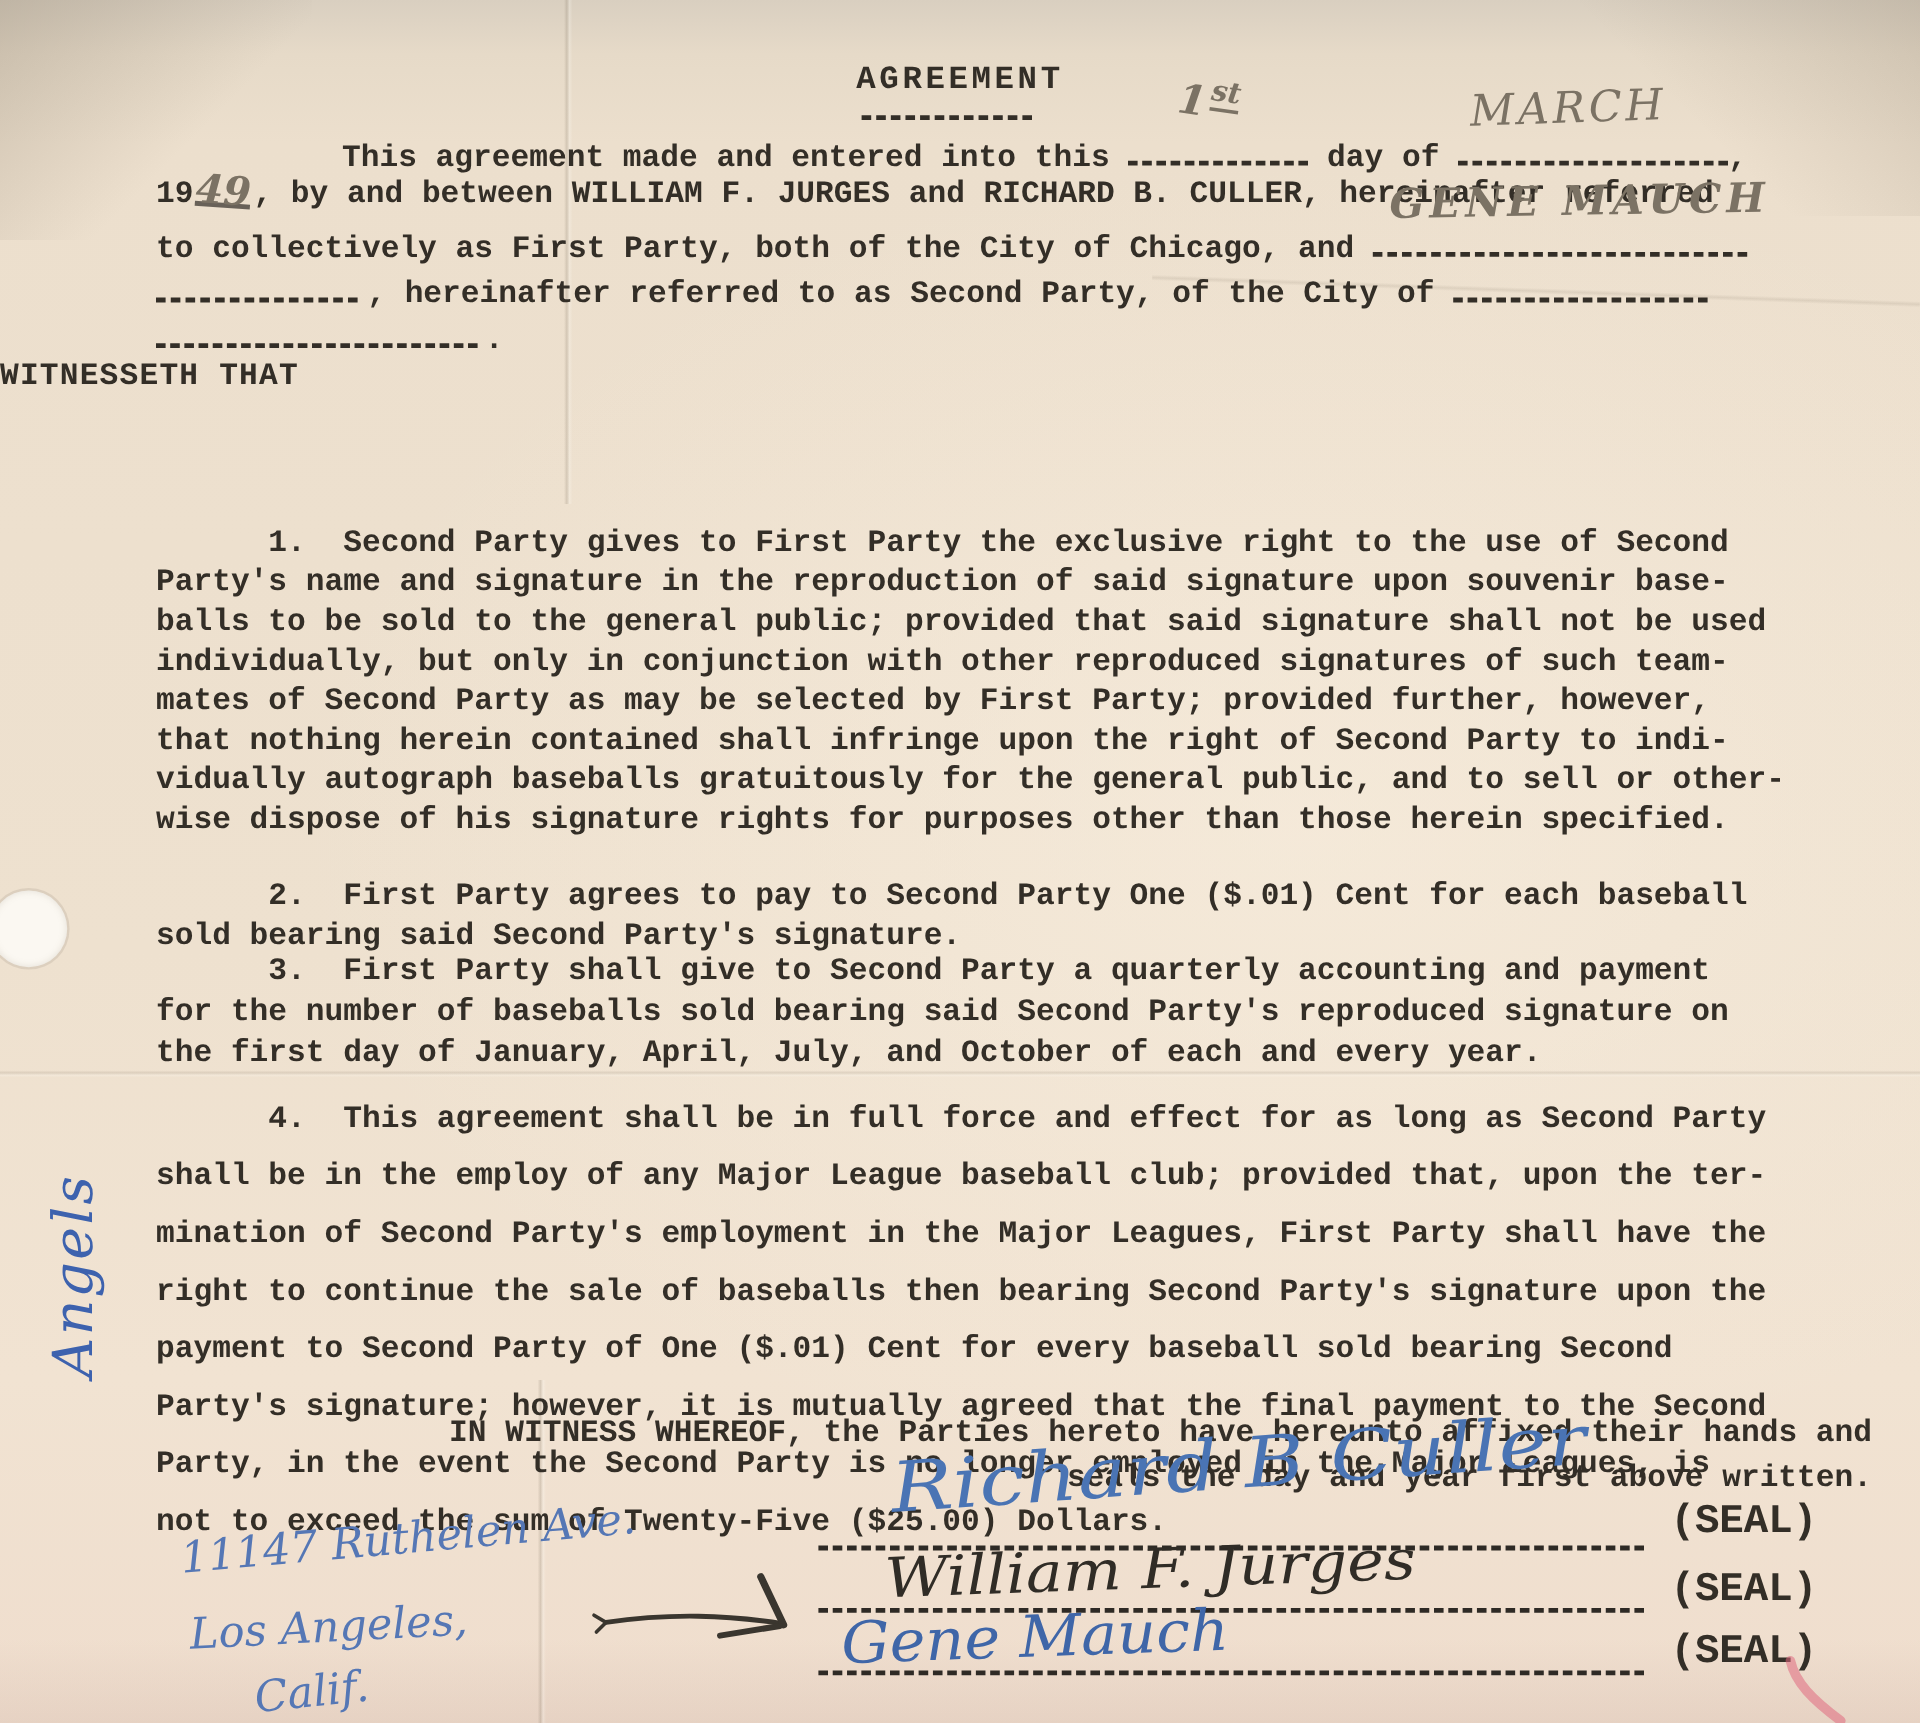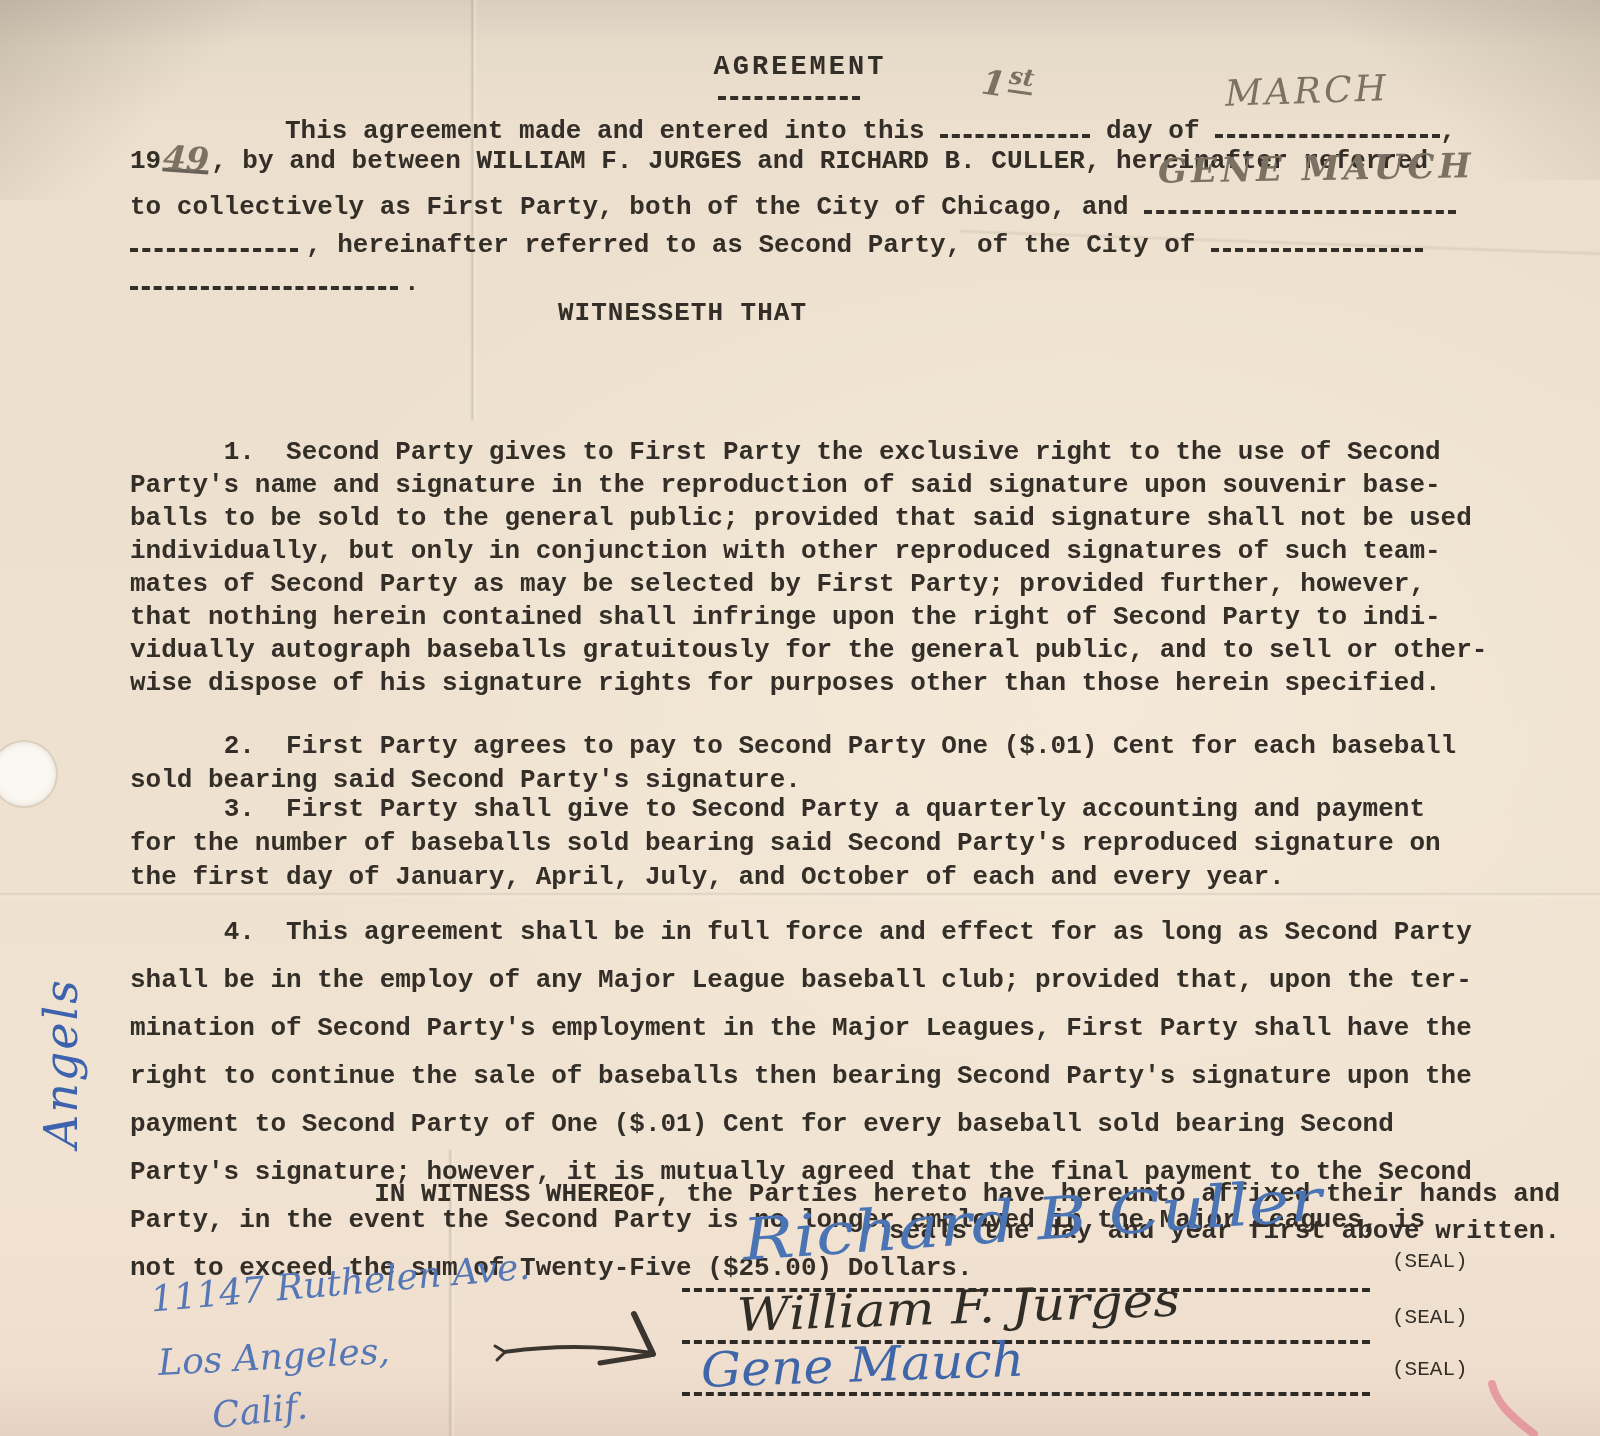--- a/index.html
+++ b/index.html
@@ -33,21 +33,21 @@
   .typed{font-weight:700;font-size:26px;letter-spacing:0;}
   .title{
     position:absolute;left:0;top:52px;width:1600px;text-align:center;
     margin:0;font-size:27px;font-weight:700;letter-spacing:3px;font-family:inherit;
   }
   .title-underline{
     position:absolute;left:718px;top:96px;width:142px;height:0;
     border-top:4px dashed #332e27;
   }
   .heading-center{
-    position:absolute;left:0;width:1365px;text-align:center;
+    position:absolute;left:0;width:1365px;text-align:left;
     font-size:26px;font-weight:700;letter-spacing:1px;
   }
   .introline{
     position:absolute;left:130px;width:1440px;
     display:flex;align-items:baseline;white-space:pre;
   }
   .blank{
     display:inline-block;position:relative;
     border-bottom:4px dashed #332e27;height:26px;
     vertical-align:baseline;
@@ -57,21 +57,21 @@
     white-space:pre-wrap;line-height:34px;
   }
   .hw{font-family:"DejaVu Serif","Liberation Serif",serif;font-style:italic;}
   .pencil{color:#7b7264;}
   .hw-day{position:absolute;left:42px;top:-48px;font-size:34px;transform:rotate(8deg);}
   .hw-day .sup{font-size:24px;vertical-align:14px;border-bottom:3px solid #7b7264;margin-left:3px;}
   .hw-month{position:absolute;left:10px;top:-38px;font-size:36px;letter-spacing:3px;transform:rotate(-2deg);font-weight:400;}
   .hw-year{display:inline-block;font-size:33px;transform:translateY(2px) rotate(4deg);border-bottom:4px solid rgba(60,55,48,.75);line-height:20px;margin:0 2px;}
   .hw-party{position:absolute;left:14px;top:-36px;font-size:34px;letter-spacing:4px;transform:rotate(-1deg);white-space:nowrap;}
   .sigline{position:absolute;height:0;border-top:4px dashed #2e2a25;}
-  .seal{position:absolute;font-size:21px;font-weight:400;}
+  .seal{position:absolute;font-size:34px;font-weight:700;}
   .signature{position:absolute;white-space:nowrap;font-family:"DejaVu Serif","Liberation Serif",serif;font-style:italic;}
   .sig-1{left:745px;top:1206px;font-size:58px;color:#4a74b4;transform:rotate(-4deg) scaleX(1.18);transform-origin:left bottom;}
   .sig-2{left:738px;top:1288px;font-size:46px;color:#302c26;transform:rotate(-2deg) scaleX(1.12);transform-origin:left bottom;}
   .sig-3{left:702px;top:1342px;font-size:48px;color:#3f66a8;transform:rotate(-2deg) scaleX(1.05);transform-origin:left bottom;}
   .address{position:absolute;font-family:"DejaVu Serif","Liberation Serif",serif;font-style:italic;color:#5577b5;white-space:nowrap;}
   .addr1{left:150px;top:1262px;font-size:36px;transform:rotate(-5deg);}
   .addr2{left:158px;top:1336px;font-size:36px;transform:rotate(-3deg);}
   .addr3{left:212px;top:1390px;font-size:36px;transform:rotate(-6deg);}
   .margin-note{
     position:absolute;left:34px;top:1148px;width:250px;

